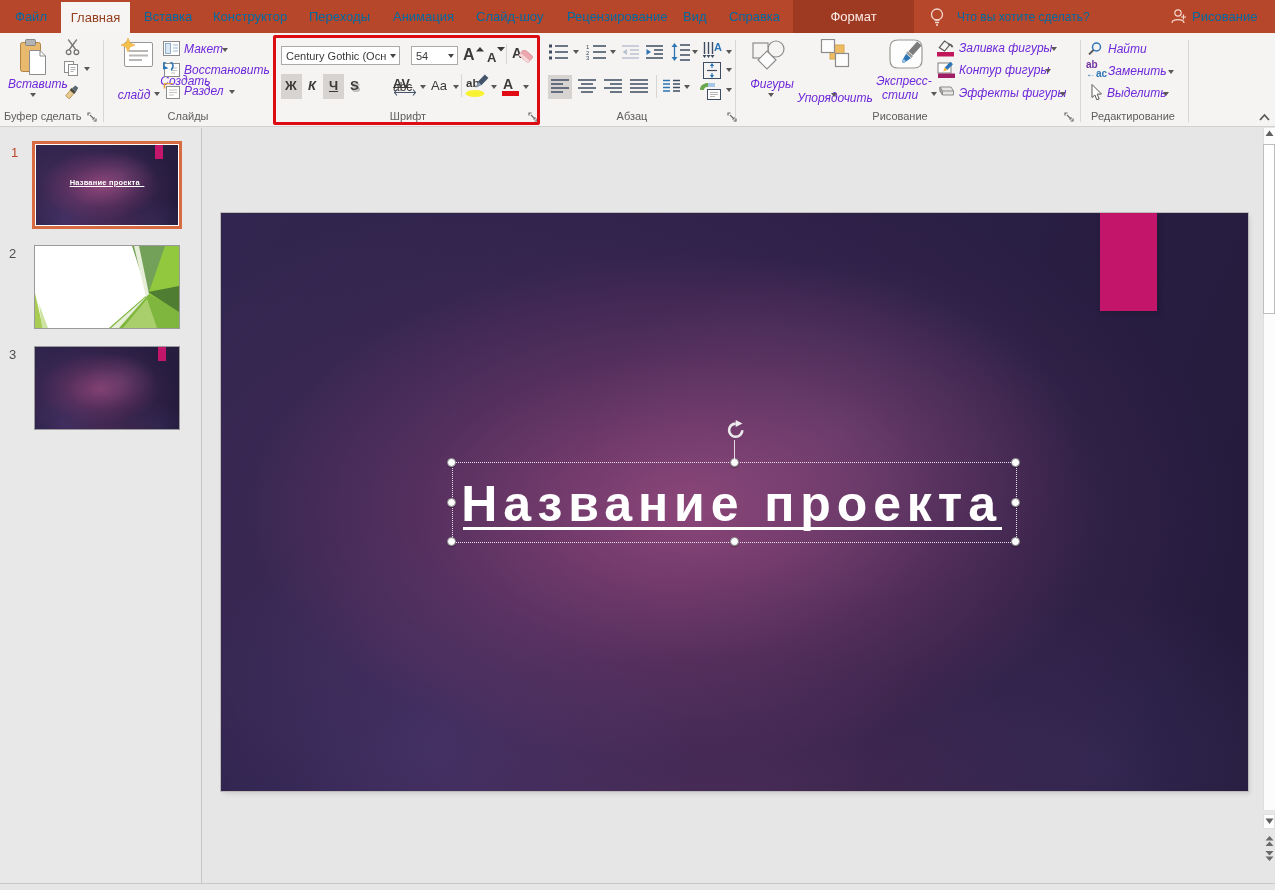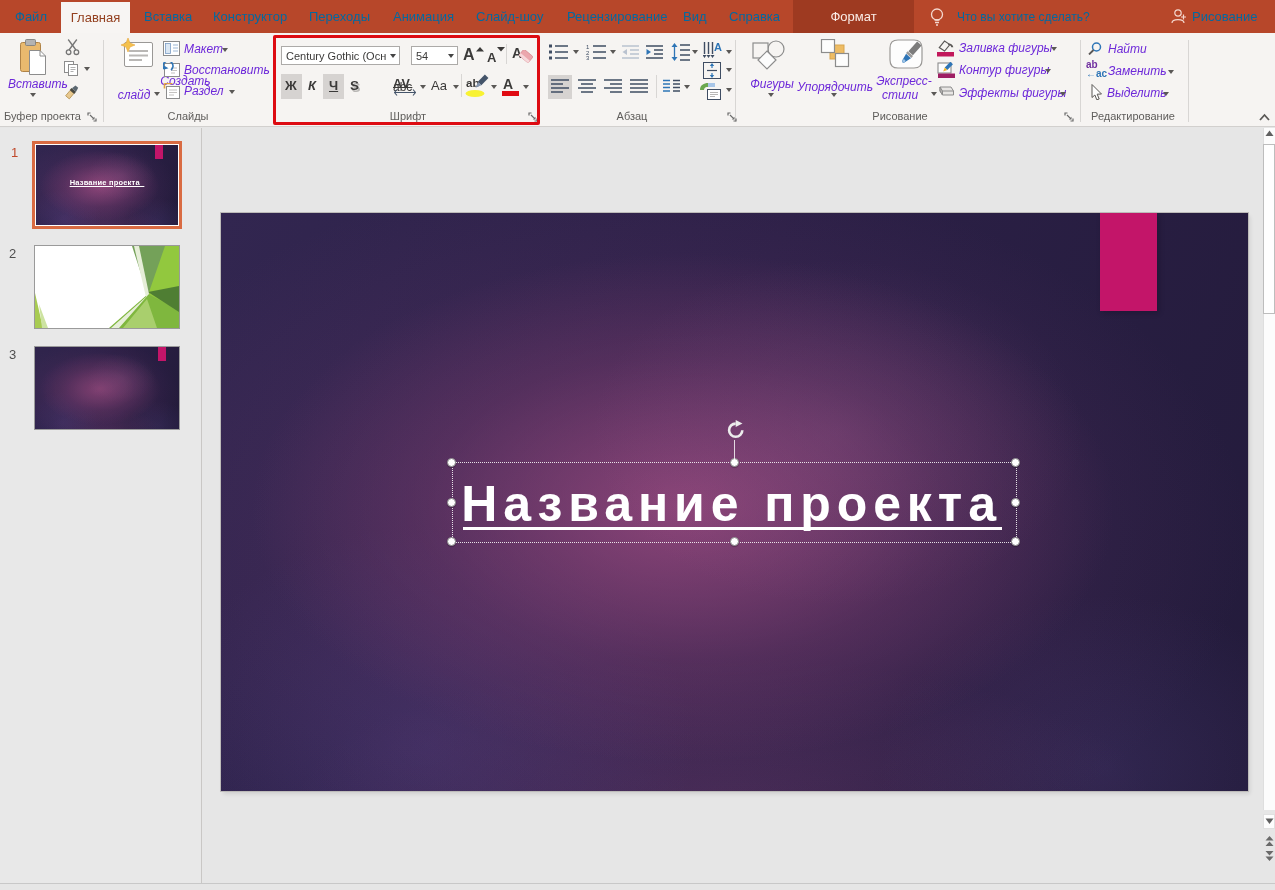--- a/index.html
+++ b/index.html
@@ -103,21 +103,21 @@
     </g>
   </svg>
 <span class="da" style="left:84px;top:67px;"></span>
 <svg class="abs" style="left:63px;top:82px;" width="19" height="19" viewBox="0 0 19 19">
     <g transform="rotate(40 9.5 9.5)">
       <rect x="7" y="10.2" width="4.8" height="7" fill="#e9c98f" stroke="#b59455" stroke-width="0.8"></rect>
       <rect x="6.4" y="7.4" width="6" height="2.8" fill="#4a4a42"></rect>
       <path d="M7 7.4 L12.4 7.4 L11.5 3 L7.9 3 Z" fill="#5b6770"></path>
     </g>
   </svg>
-<div class="glabel" style="left:4px;width:76px;">Буфер проекта</div>
+<div class="glabel" style="left:4px;width:76px;">Буфер сделать</div>
 <svg class="launch" style="left:87px;top:112px;" viewBox="0 0 10 10">
     <path d="M1 3.5 V1 H3.5" fill="none" stroke="#6a6a6a" stroke-width="1.2"></path>
     <path d="M9 6.5 V9 H6.5" fill="none" stroke="#6a6a6a" stroke-width="1.2"></path>
     <path d="M3 3 L6.7 6.7" stroke="#6a6a6a" stroke-width="1.2"></path>
     <path d="M7.5 7.5 L7.5 4.8 L4.8 7.5 Z" fill="#6a6a6a"></path>
   </svg>
 
 <svg class="abs" style="left:120px;top:38px;" width="34" height="32" viewBox="0 0 34 32">
   <rect x="4.5" y="4.5" width="28" height="24" rx="1.5" fill="#fff" stroke="#9a9896" stroke-width="1"></rect>
   <g stroke="#b9b7b5" stroke-width="2">
@@ -326,21 +326,21 @@
   <rect x="1" y="3" width="15" height="15" fill="#f6f4f2" stroke="#8c8c8c" stroke-width="1.2"></rect>
   <path d="M15 13 L24 22 L15 31 L6 22 Z" fill="#fcfcfc" stroke="#8c8c8c" stroke-width="1.2" transform="translate(0,-2)"></path>
 </svg>
 <div class="rtext" style="left:748px;top:77px;width:48px;text-align:center;">Фигуры</div>
 <span class="da" style="left:768px;top:93px;"></span>
 <svg class="abs" style="left:818px;top:39px;" width="32" height="32" viewBox="0 0 32 32">
   <rect x="12" y="6" width="14" height="14" fill="#eebc64" stroke="#d8a54e"></rect>
   <rect x="3.5" y="0.5" width="13" height="13" fill="#fdfdfd" stroke="#8c8c8c" stroke-width="1.2"></rect>
   <rect x="17.5" y="14.5" width="13" height="13" fill="#fdfdfd" stroke="#8c8c8c" stroke-width="1.2"></rect>
 </svg>
-<div class="rtext" style="left:797px;top:80px;width:76px;text-align:right;">Упорядочить</div>
+<div class="rtext" style="left:797px;top:91px;width:76px;text-align:center;">Упорядочить</div>
 <span class="da" style="left:831px;top:93px;"></span>
 <svg class="abs" style="left:888px;top:38px;" width="38" height="34" viewBox="0 0 38 34">
   <path d="M2 10 Q2 2 10 2 L26 2 Q34 2 34 10 L34 22 Q34 30 26 30 L10 30 Q2 30 2 22 Z" fill="#fdfdfd" stroke="#9a9896" stroke-width="1.2"></path>
   <g transform="rotate(42 22 16)">
       <rect x="19" y="2" width="6" height="13" fill="#7c7c7c"></rect>
       <rect x="18.4" y="15.5" width="7.2" height="2.5" fill="#9a9a9a"></rect>
       <path d="M19 18.5 L25.5 18.5 L23.5 26 Q22 28.5 20.5 26 Z" fill="#2e75b6"></path>
       <circle cx="22" cy="25.2" r="1.6" fill="#9dc3e6"></circle>
     </g>
 </svg>

